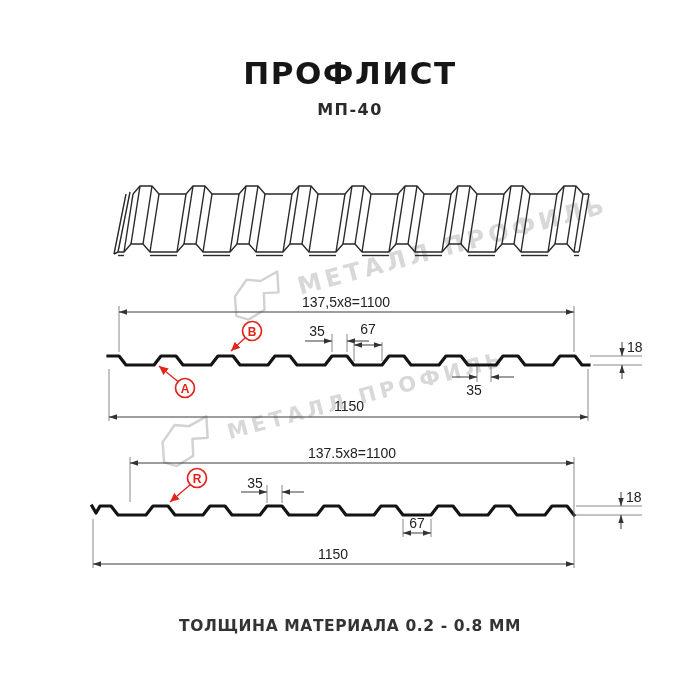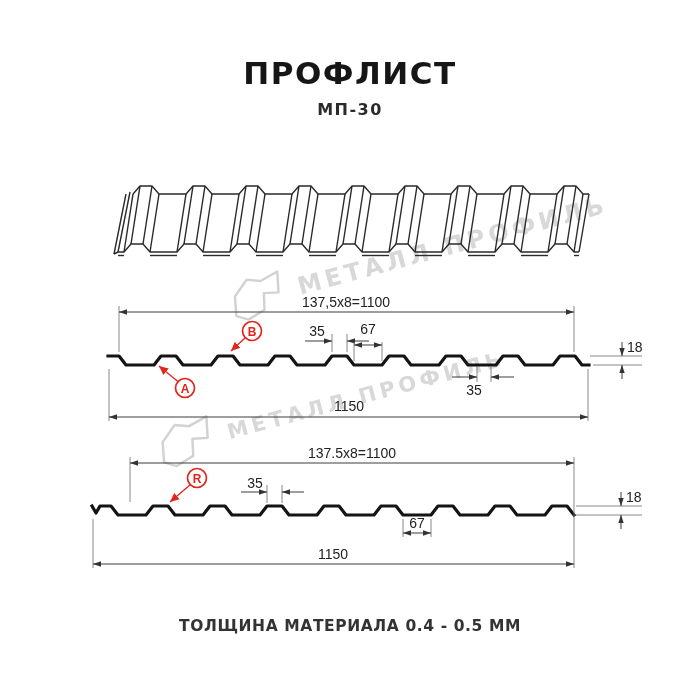--- a/index.html
+++ b/index.html
@@ -25,21 +25,21 @@
   .mid{text-anchor:middle;}
   .lbl{font-family:"Liberation Sans",sans-serif;font-size:12px;font-weight:bold;
        fill:#e3241b;text-anchor:middle;}
 </style>
 </head>
 <body>
 
 <div class="page">
 
   <div class="title">ПРОФЛИСТ</div>
-  <div class="subtitle">МП-30</div>
+  <div class="subtitle">МП-40</div>
 
   <div class="wm wm1">
     <svg width="60" height="50" viewBox="0 0 100 80">
       <path d="M8 60 L14 28 L40 6 L62 14 L93 6 L86 40 L62 35 L56 62 L26 71 Z" fill="none" stroke="#d2d2d2" stroke-width="4" stroke-linejoin="round"></path>
     </svg>
     <span class="wm-text">МЕТАЛЛ ПРОФИЛЬ</span>
   </div>
 
   <div class="wm wm2">
     <svg width="62" height="52" viewBox="0 0 100 80">
@@ -191,14 +191,14 @@
         <polygon points="431,533 423,530.3 423,535.7" fill="#333"></polygon>
         <line x1="576" y1="506" x2="642" y2="506" stroke="#7a7a7a" stroke-width="0.9"></line>
         <line x1="576" y1="515" x2="642" y2="515" stroke="#7a7a7a" stroke-width="0.9"></line>
         <line x1="621" y1="492" x2="621" y2="506" stroke="#3d3d3d" stroke-width="1"></line>
         <polygon points="621,506 618.3,498 623.7,498" fill="#333"></polygon>
         <line x1="621" y1="529" x2="621" y2="515" stroke="#3d3d3d" stroke-width="1"></line>
         <polygon points="621,515 618.3,523 623.7,523" fill="#333"></polygon>
       </g>
   </svg>
 
-  <div class="footer">ТОЛЩИНА МАТЕРИАЛА 0.4 - 0.5 ММ</div>
+  <div class="footer">ТОЛЩИНА МАТЕРИАЛА 0.2 - 0.8 ММ</div>
 </div>
 
 </body></html>

